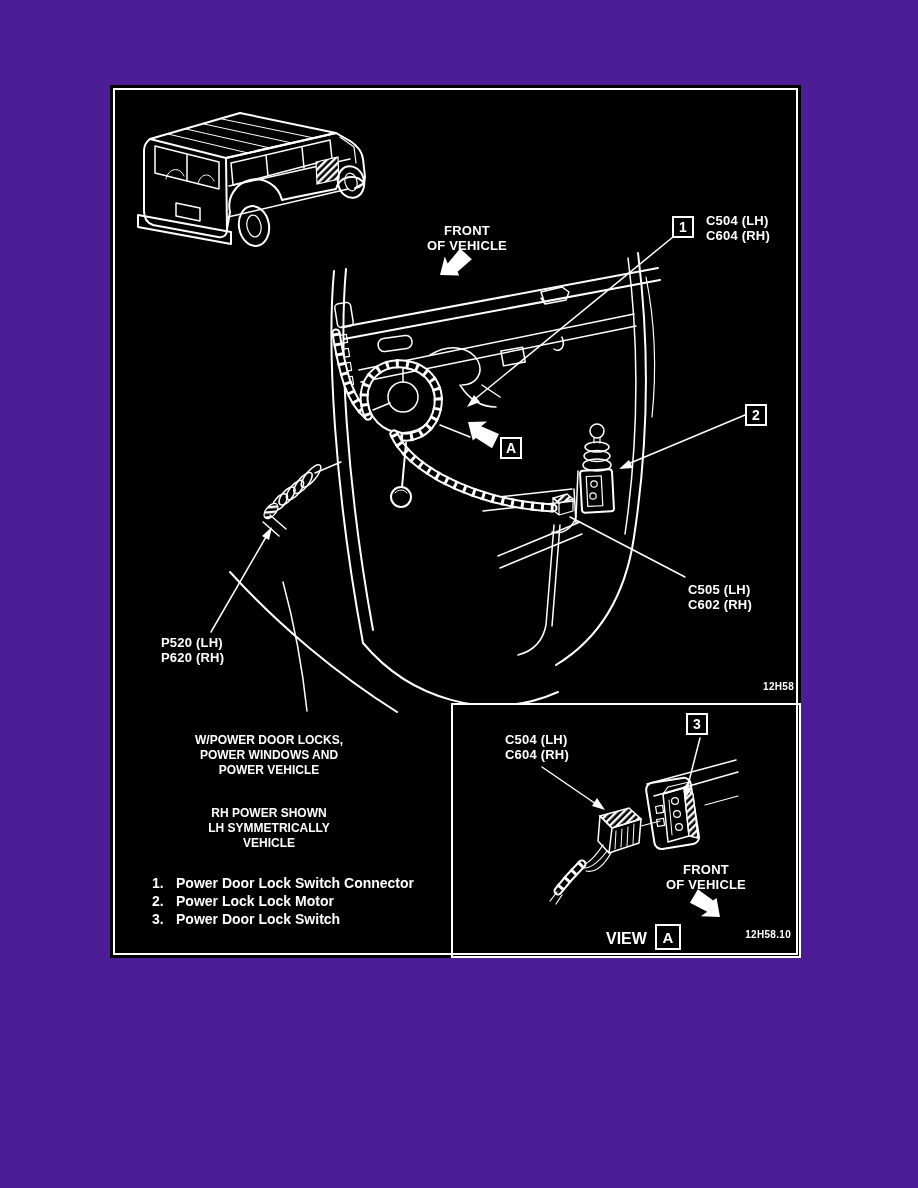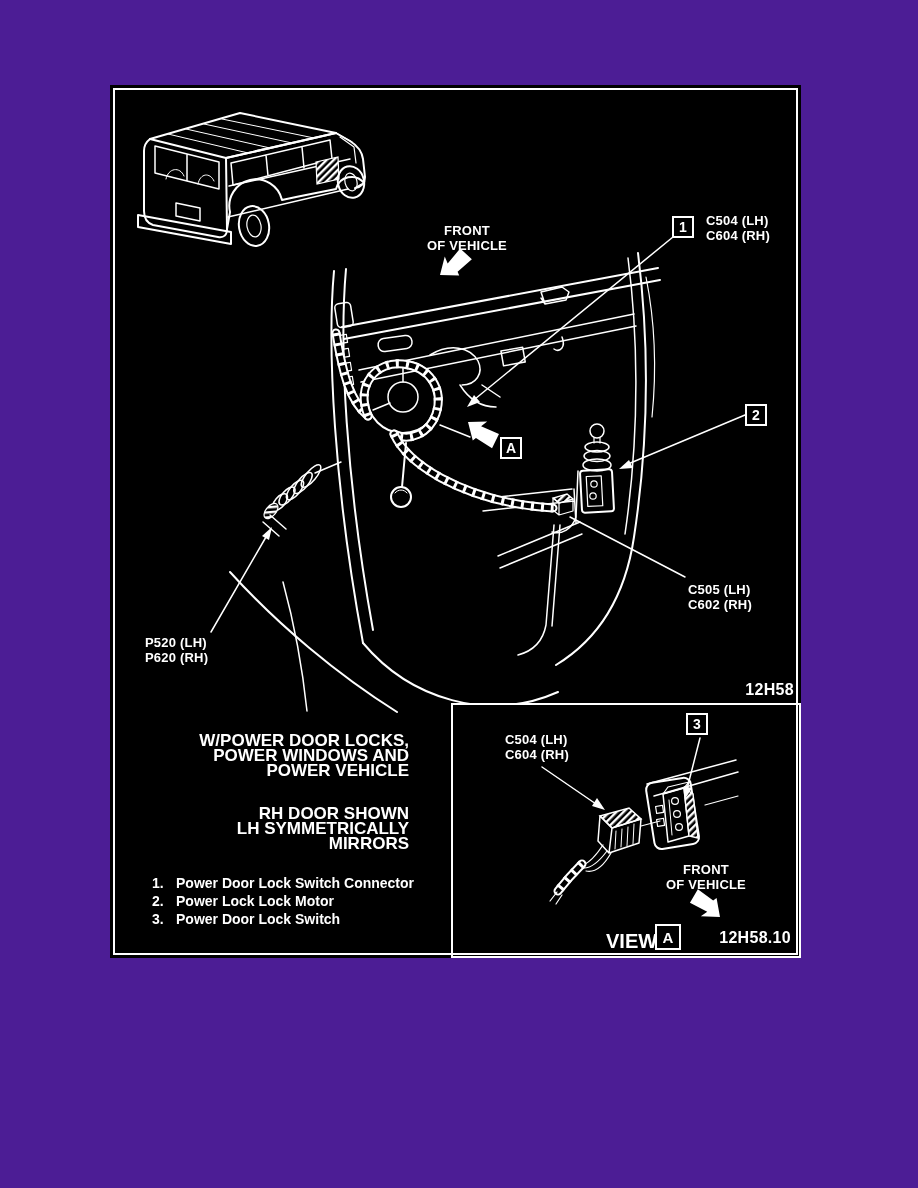--- a/index.html
+++ b/index.html
@@ -20,32 +20,32 @@
     position:absolute; color:#ffffff; font-weight:bold; font-size:13px;
     line-height:15px; white-space:nowrap; letter-spacing:0.2px;
   }
   .ctr { text-align:center; }
   .numbox {
     position:absolute; width:22px; height:22px; box-sizing:border-box;
     border:2px solid #ffffff; background:#000000; color:#ffffff;
     font-weight:bold; font-size:14px; display:flex; align-items:center;
     justify-content:center;
   }
-  .code { position:absolute; color:#ffffff; font-weight:bold; font-size:16px;
+  .code { position:absolute; color:#ffffff; font-weight:bold; font-size:10px;
     letter-spacing:0.3px; }
-  .notes { position:absolute; color:#ffffff; font-weight:bold; font-size:17px;
-    line-height:15px; text-align:right; width:280px; }
+  .notes { position:absolute; color:#ffffff; font-weight:bold; font-size:12px;
+    line-height:15px; text-align:center; width:280px; }
   .legend { position:absolute; color:#ffffff; font-weight:bold; font-size:14px; }
   .legend-row { display:flex; line-height:18px; }
   .legend-num { width:24px; }
   .inset {
     position:absolute; left:341px; top:618px; width:350px; height:255px;
     box-sizing:border-box; background:#000000; border:2px solid #ffffff;
   }
-  .viewword { position:absolute; color:#ffffff; font-weight:bold; font-size:20px; }
+  .viewword { position:absolute; color:#ffffff; font-weight:bold; font-size:16px; }
   .viewbox {
     position:absolute; width:26px; height:26px; box-sizing:border-box;
     border:2px solid #ffffff; color:#ffffff; font-weight:bold; font-size:15px;
     display:flex; align-items:center; justify-content:center; background:#000000;
   }
   svg { display:block; }
   .ln { stroke:#ffffff; fill:none; stroke-linecap:round; stroke-linejoin:round; }
   .w1 { stroke-width:1; } .w12 { stroke-width:1.2; } .w15 { stroke-width:1.5; }
   .w2 { stroke-width:2; }
   .fillw { fill:#ffffff; stroke:none; }
@@ -205,37 +205,37 @@
 
     <div class="numbox" style="left:390px; top:352px;">
       <span>A</span>
     </div>
 
     <div class="lbl" style="left:578px; top:497px;">
       <div>C505 (LH)</div>
       <div>C602 (RH)</div>
     </div>
 
-    <div class="lbl" style="left:35px; top:550px;">
+    <div class="lbl" style="left:51px; top:550px;">
       <div>P520 (LH)</div>
       <div>P620 (RH)</div>
     </div>
 
     <div class="code" style="left:584px; top:596px; width:100px; text-align:right;">12H58</div>
 
     <div class="notes" style="left:19px; top:648px;">
       <div>W/POWER DOOR LOCKS,</div>
       <div>POWER WINDOWS AND</div>
       <div>POWER VEHICLE</div>
     </div>
 
     <div class="notes" style="left:19px; top:721px;">
-      <div>RH DOOR SHOWN</div>
+      <div>RH POWER SHOWN</div>
       <div>LH SYMMETRICALLY</div>
-      <div>MIRRORS</div>
+      <div>VEHICLE</div>
     </div>
 
     <div class="legend" style="left:42px; top:789px;">
       <div class="legend-row">
         <span class="legend-num">1.</span>
         <span>Power Door Lock Switch Connector</span>
       </div>
       <div class="legend-row">
         <span class="legend-num">2.</span>
         <span>Power Lock Lock Motor</span>

